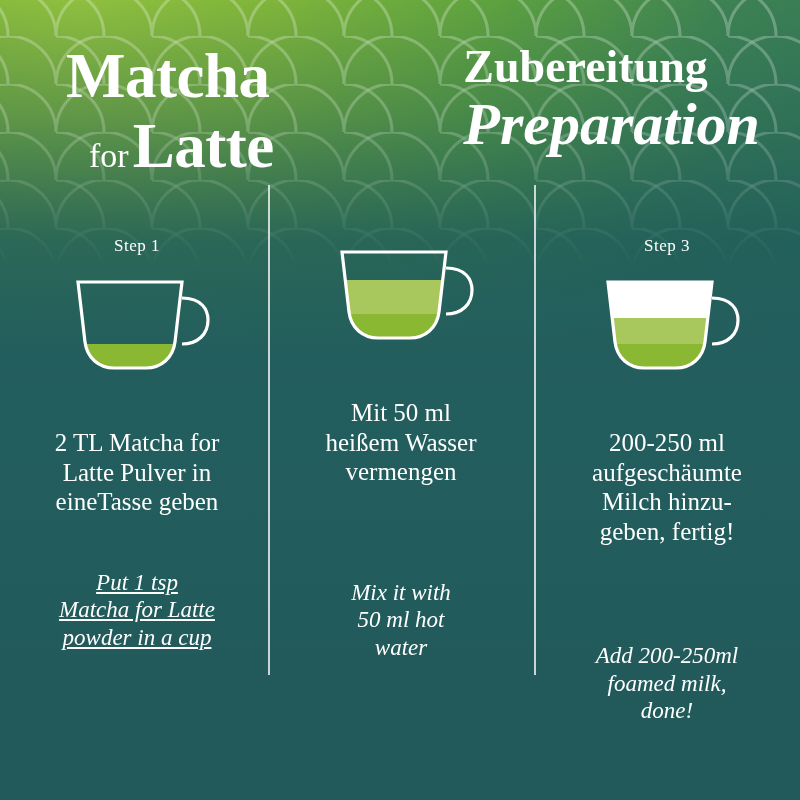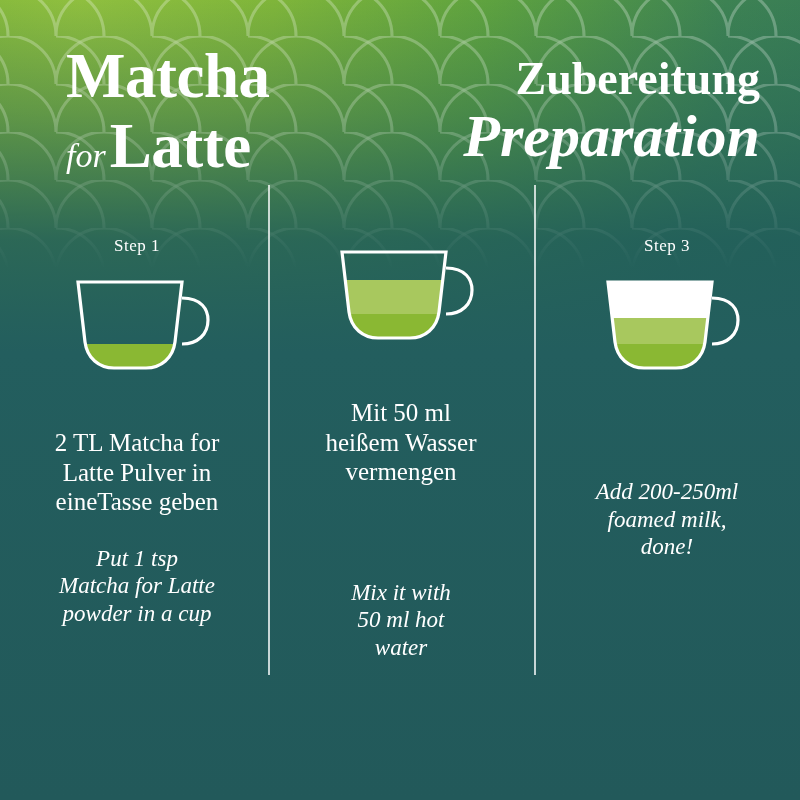--- a/index.html
+++ b/index.html
@@ -34,28 +34,29 @@
   .title-left {
     position:absolute; left:66px; top:46px; width:330px;
     color:#ffffff;
   }
   .t-matcha {
     font-size:63px; line-height:0.96; font-weight:bold;
     letter-spacing:-0.5px;
   }
   .t-forlatte { margin-top:4px; white-space:nowrap; }
   .t-for {
-    font-size:34px; font-style:italic; font-weight:normal;
+    font-size:34px; font-weight:normal;
     vertical-align:baseline;
+    margin-left:23px;
   }
   .t-latte {
     font-size:63px; font-weight:bold; letter-spacing:-0.5px;
   }
   .title-right {
-    position:absolute; right:40px; top:56px; text-align:right; color:#ffffff;
+    position:absolute; right:40px; top:44px; color:#ffffff;
   }
   .t-zub { font-size:46px; font-weight:bold; line-height:1.02; letter-spacing:0px;}
   .t-prep { font-size:60px; font-style:italic; font-weight:bold; line-height:1.05; margin-top:2px;}
 
   
   .cols { position:absolute; left:0; top:232px; width:707px; height:500px; }
   .col {
     position:absolute; top:0; width:258px; height:498px;
     text-align:center; color:#ffffff;
   }
@@ -74,21 +75,21 @@
   }
   .cup-wrap { height:120px; display:flex; align-items:flex-end; justify-content:center; }
   .txt-de {
     font-size:25px; line-height:1.18; padding:0 14px; margin-top:46px;
     white-space:pre-line;
   }
   .txt-en {
     font-size:23px; line-height:1.2; font-style:italic; padding:0 14px;
     white-space:pre-line;
   }
-  .c1 .txt-en { margin-top:28px; }
+  .c1 .txt-en { margin-top:52px;text-decoration:underline; }
   .c2 .txt-en { margin-top:92px; }
   .c3 .txt-en { margin-top:96px; }
 </style>
 </head>
 <body>
 
 <div id="stage">
 
   <svg class="waves" viewBox="0 0 900 330" preserveAspectRatio="none">
     <defs>
@@ -193,19 +194,23 @@
           </defs>
           <g clip-path="url(#cupclip3)">
             <rect x="10" y="72" width="120" height="40" fill="#8ab833"></rect>
             <rect x="10" y="46" width="120" height="26" fill="#a8c85e"></rect>
             <rect x="10" y="8" width="120" height="38" fill="#ffffff"></rect>
           </g>
           <path d="M16,10 L120,10 L113,70 C111,86 99,96 84,96 L52,96 C37,96 25,86 23,70 Z" fill="none" stroke="#ffffff" stroke-width="3.2"></path>
           <path d="M120,26 C140,26 146,38 146,48 C146,62 136,72 120,72" fill="none" stroke="#ffffff" stroke-width="3.2"></path>
         </svg>
       </div>
+      <div class="txt-de">200-250 ml
+aufgeschäumte
+Milch hinzu-
+geben, fertig!</div>
       <div class="txt-en">Add 200-250ml
 foamed milk,
 done!</div>
     </div>
 
   </div>
 </div>
 
 </body></html>

